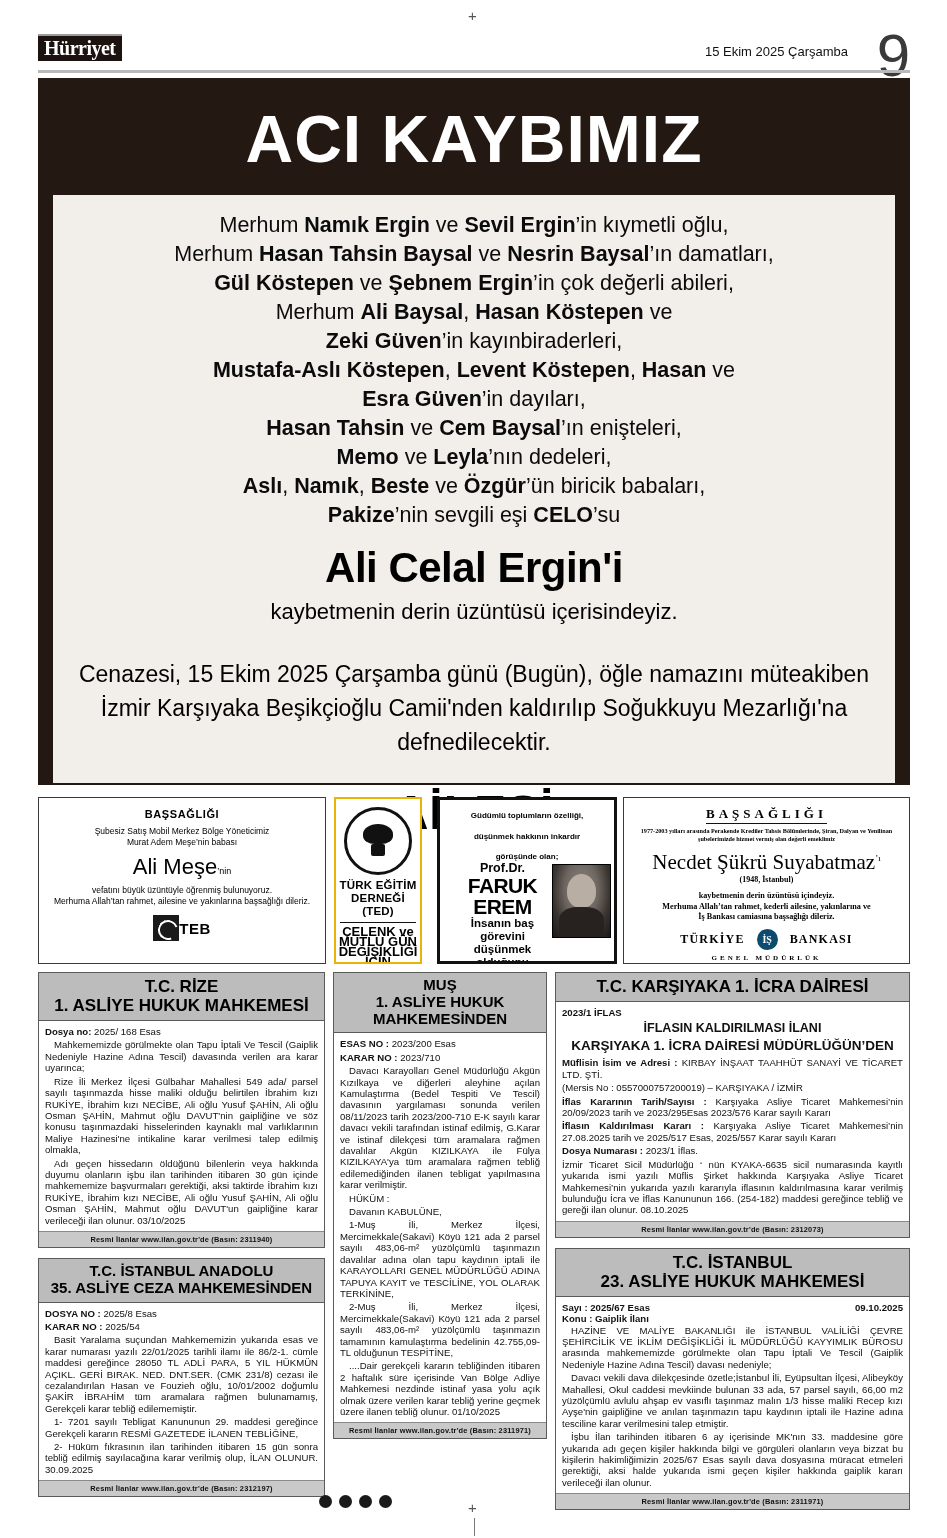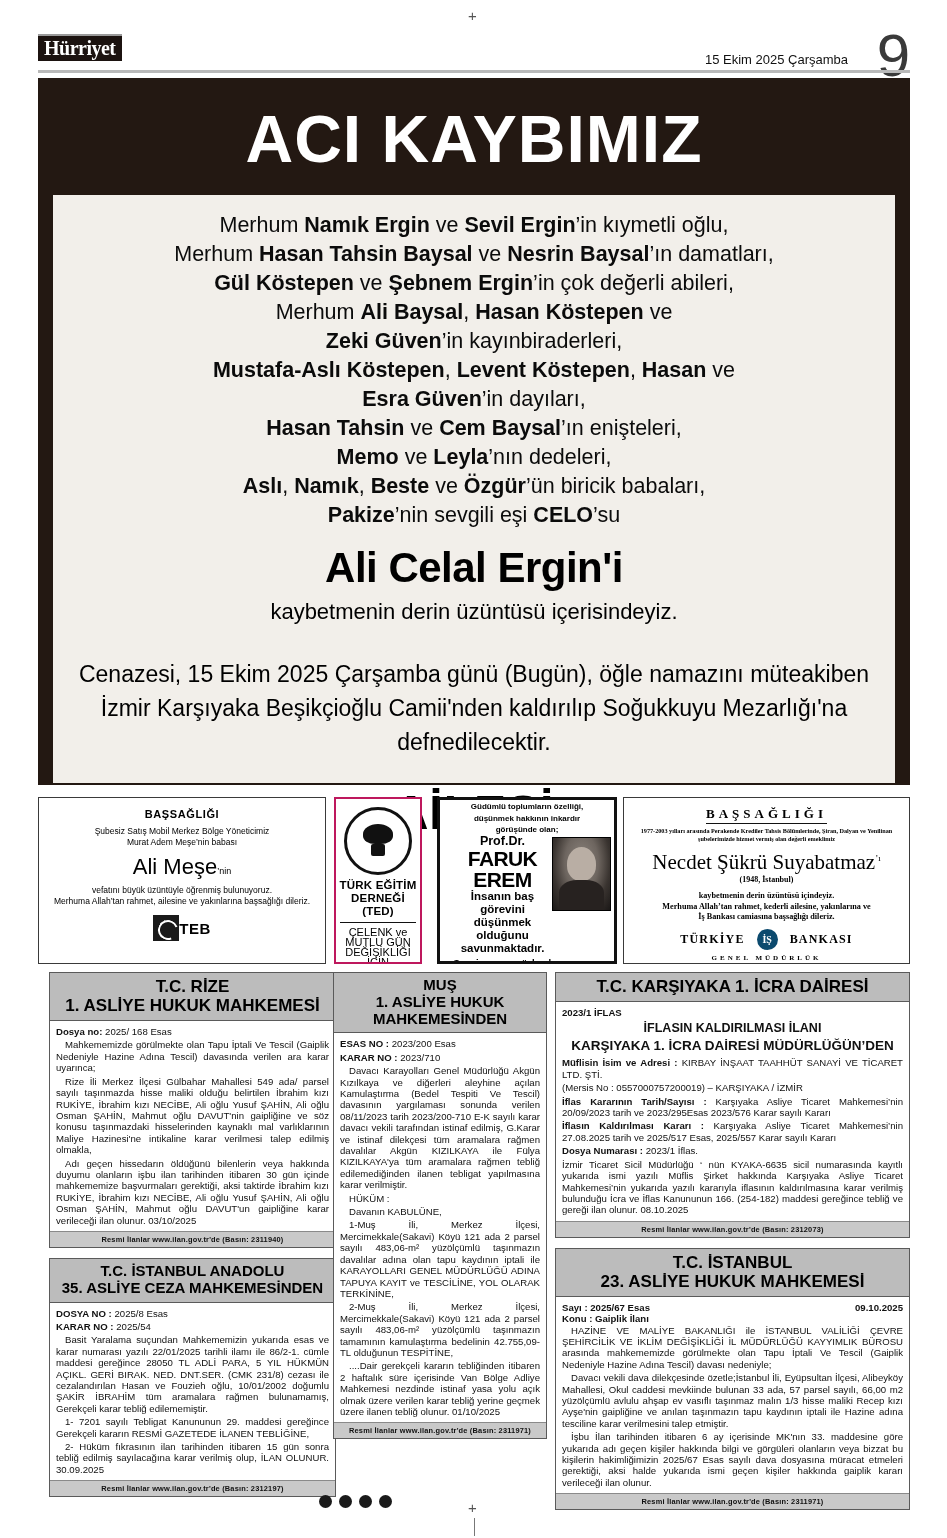--- a/index.html
+++ b/index.html
@@ -21,21 +21,21 @@
   
   .masthead{position:absolute;left:38px;top:34px;width:872px;height:34px;}
   .logo{
     display:inline-block;background:#1c1310;color:#fff;
     font-family:"Liberation Serif","DejaVu Serif",serif;
     font-weight:bold;font-size:20px;letter-spacing:-0.5px;
     padding:2px 6px 3px 6px;line-height:1;
     border-top:2px solid #9a9a9a;
   }
   .masthead-date{
-    position:absolute;right:62px;top:18px;
+    position:absolute;right:62px;top:10px;
     font-size:13px;font-weight:normal;color:#111;
     font-family:"Liberation Sans",sans-serif;
   }
   .page-number{
     position:absolute;right:0px;top:-8px;
     font-size:60px;line-height:1;color:#3a3a3a;font-weight:300;
     font-family:"Liberation Sans",sans-serif;
   }
   .masthead-rule{position:absolute;left:38px;top:70px;width:872px;height:3px;background:#b9b9b9;}
 
@@ -60,21 +60,21 @@
     margin-top:14px;margin-bottom:6px;letter-spacing:-0.5px;
   }
   .obit-sub{font-size:22px;line-height:30px;}
   .obit-para{font-size:23px;line-height:34px;margin-top:30px;}
   .obit-family{font-size:48px;font-weight:bold;letter-spacing:1px;margin-top:26px;}
 
   
   .cond-row{position:absolute;left:38px;top:797px;width:872px;height:167px;}
   .cond{position:absolute;top:0;height:167px;box-sizing:border-box;background:#fff;border:1px solid #2a2a2a;overflow:hidden;}
   .cond.c1{left:0;width:288px;border:1px solid #3a3a3a;}
-  .cond.c2{left:296px;width:88px;border:2px solid #be185d;}
+  .cond.c2{left:296px;width:88px;border:2px solid #eab308;}
   .cond.c3{left:399px;width:180px;border:3px solid #111;}
   .cond.c4{left:585px;width:287px;border:1px solid #3a3a3a;}
 
   .cond-h{font-size:11px;font-weight:bold;text-align:center;letter-spacing:.6px;}
   .cond-t{font-size:8.5px;text-align:center;line-height:11px;}
   .cond-big{font-size:22px;text-align:center;font-weight:400;line-height:1.1;}
   .cond-big sup{font-size:9px;vertical-align:baseline;font-weight:400;}
 
   
   .c1 .pad{padding:10px 10px 0 10px;}
@@ -82,25 +82,25 @@
   .teb-mark{width:26px;height:26px;background:#1a1a1a;position:relative;}
   .teb-mark:after{content:"";position:absolute;left:5px;top:5px;width:16px;height:16px;border:2px solid #fff;border-radius:50%;border-right-color:transparent;transform:rotate(25deg);}
   .teb-txt{font-size:15px;font-weight:bold;letter-spacing:.5px;}
 
   
   .ted-logo{width:62px;height:62px;border-radius:50%;border:3px solid #111;margin:8px auto 4px auto;position:relative;background:#fff;}
   .ted-logo:before{content:"";position:absolute;left:50%;top:14px;transform:translateX(-50%);width:30px;height:20px;border-radius:50% 50% 40% 40%;background:#111;}
   .ted-logo:after{content:"";position:absolute;left:50%;top:34px;transform:translateX(-50%);width:14px;height:12px;background:#111;border-radius:2px;}
   .ted-name{font-size:11.5px;font-weight:bold;text-align:center;line-height:13px;letter-spacing:.2px;}
   .ted-sep{height:1px;background:#111;margin:4px 4px;}
-  .ted-sub{font-size:11px;font-weight:normal;text-align:center;line-height:10px;}
+  .ted-sub{font-size:13px;font-weight:bold;text-align:center;line-height:10px;}
   .ted-phone{font-size:15px;font-weight:bold;text-align:center;letter-spacing:-.3px;margin-top:2px;}
 
   
-  .erem-top{font-size:8px;text-align:center;line-height:9.5px;font-weight:bold;padding:2px 4px 0 4px;}
+  .erem-top{font-size:8px;text-align:center;line-height:9.5px;font-weight:bold;padding:11px 4px 0 4px;}
   .erem-flex{display:flex;}
   .erem-left{flex:1;padding-left:13px;}
   .erem-photo{width:57px;height:72px;margin:2px 3px 0 0;background:
      radial-gradient(ellipse at 50% 34%, #8f8780 0%, #6d655f 42%, #3a3430 70%, #1b1817 100%);
      border:1px solid #000;position:relative;overflow:hidden;}
   .erem-photo:before{content:"";position:absolute;left:14px;top:9px;width:29px;height:34px;border-radius:50% 50% 45% 45%;background:#b9aea4;}
   .erem-photo:after{content:"";position:absolute;left:6px;top:42px;width:45px;height:32px;border-radius:40% 40% 0 0;background:#272220;}
   .erem-prof{font-size:12.5px;font-weight:bold;text-align:center;line-height:13px;}
   .erem-name{font-size:21px;font-weight:bold;text-align:center;letter-spacing:-.6px;line-height:21px;}
   .erem-quote{font-size:11.5px;font-weight:bold;text-align:center;line-height:13px;}
@@ -116,21 +116,21 @@
   .isb-year{font-size:8px;text-align:center;font-weight:bold;margin-top:1px;}
   .isb-body{font-size:8.2px;text-align:center;line-height:10.4px;font-weight:bold;margin-top:7px;}
   .isb-logo{display:flex;align-items:center;justify-content:center;gap:12px;margin-top:7px;}
   .isb-logo .t1,.isb-logo .t2{font-size:12px;font-weight:bold;letter-spacing:1.2px;}
   .isb-circ{width:21px;height:21px;border-radius:50%;background:#0c4a6e;color:#fff;font-size:10px;font-weight:bold;display:flex;align-items:center;justify-content:center;font-family:"Liberation Serif",serif;}
   .isb-gm{font-size:7px;text-align:center;letter-spacing:3px;font-weight:bold;margin-top:4px;}
 
   
   .notices{position:absolute;left:38px;top:972px;width:872px;}
   .col{position:absolute;top:0;}
-  .col-a{left:11px;width:287px;}
+  .col-a{left:0;width:287px;}
   .col-b{left:295px;width:214px;}
   .col-c{left:517px;width:355px;}
 
   .notice{border:1px solid #5a5a5a;background:#fff;margin-bottom:10px;box-sizing:border-box;}
   .n-head{
     background:#bcbcbc;text-align:center;font-weight:bold;
     padding:4px 2px 5px 2px;line-height:1.12;color:#000;
     border-bottom:1px solid #5a5a5a;
   }
   .n-head.h18{font-size:17px;}

